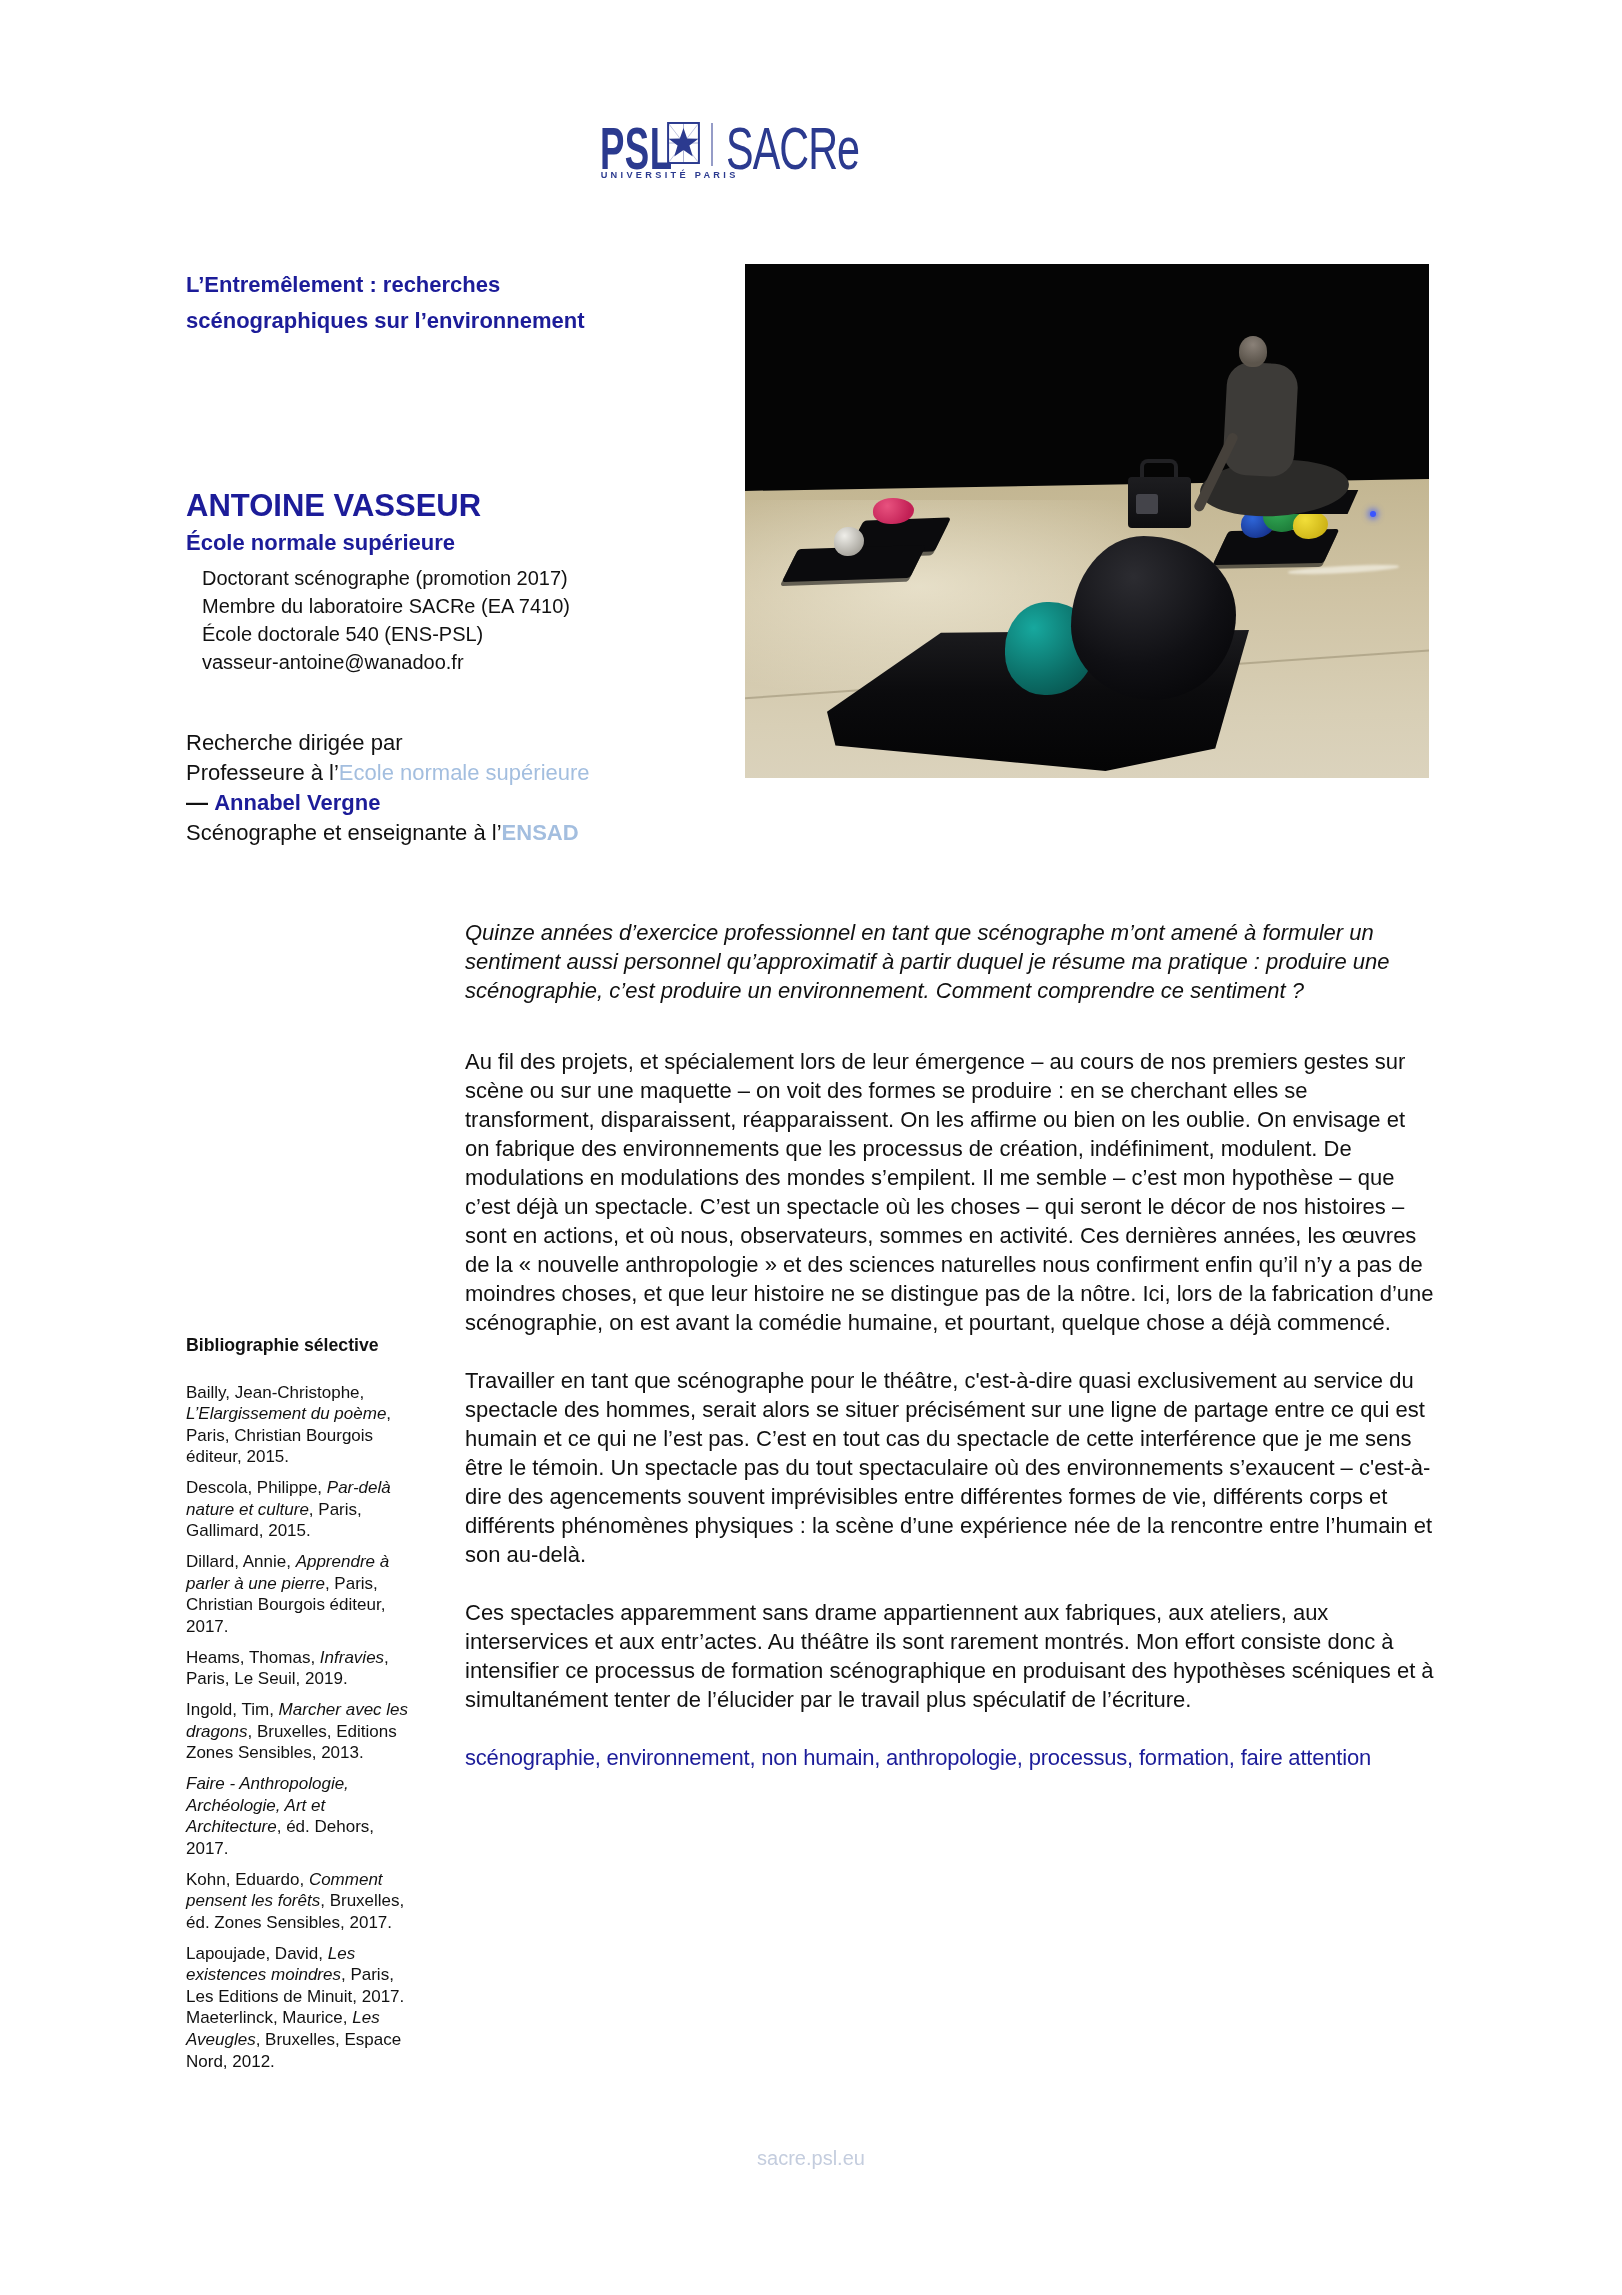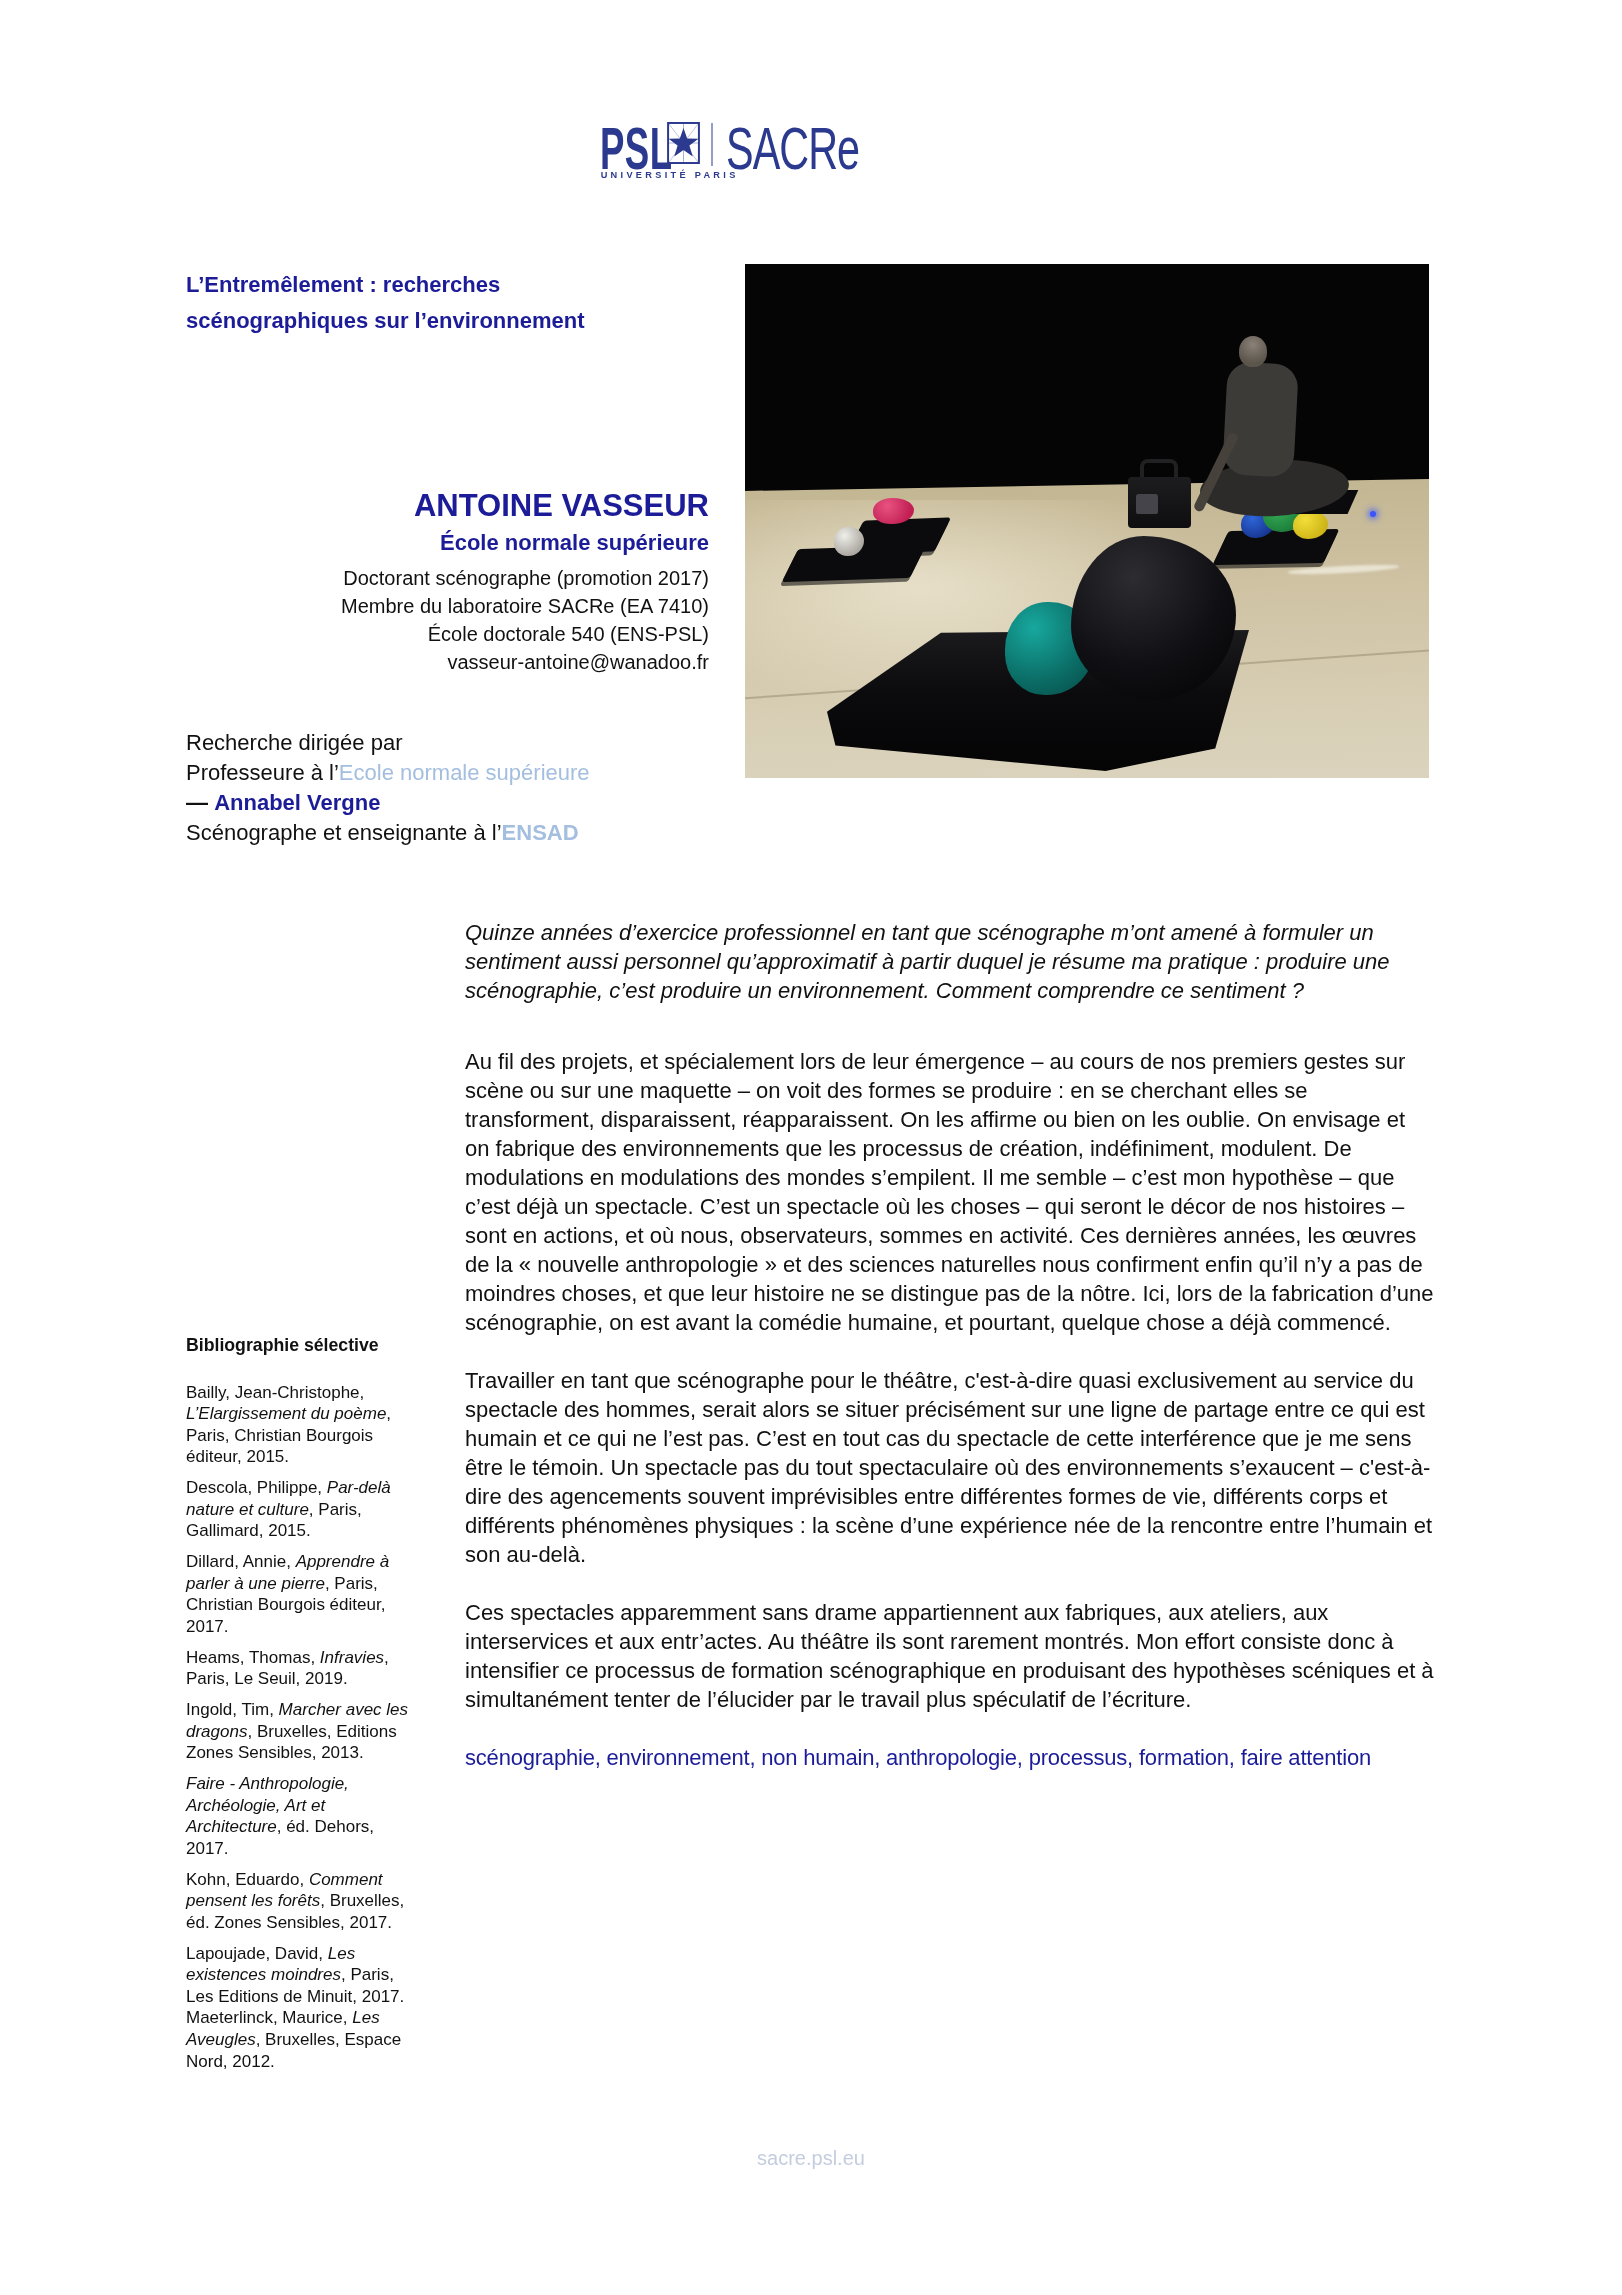--- a/index.html
+++ b/index.html
@@ -18,21 +18,21 @@
   .logo-divider { position:absolute; left:111px; top:2.6px; width:2px; height:43px; background:rgba(43,58,143,.5); }
   .sacre-text { position:absolute; left:126px; top:0; font-size:59px; line-height:59px; font-weight:500;
     color:var(--logo-blue,#2b3a8f); transform:scaleX(.70); transform-origin:left top; letter-spacing:-1.3px; }
   .psl-sub { position:absolute; left:0.7px; top:50px; font-size:9.2px; font-weight:700; letter-spacing:3.3px;
     color:var(--logo-blue,#2b3a8f); white-space:nowrap; }
 
   
   .title-block { position:absolute; left:186px; top:267px; width:406px; }
   .title-block h1 { font-size:22px; line-height:36px; font-weight:700; color:var(--navy,#1c1c99); }
 
-  .author-block { position:absolute; left:186px; top:489px; width:523px;text-align:right; }
+  .author-block { position:absolute; left:186px; top:489px; width:523px; }
   .author-name { font-size:31px; line-height:34px; font-weight:700; color:var(--navy,#1c1c99); margin-bottom:6.5px; }
   .affiliation { font-size:22px; line-height:25px; font-weight:700; color:var(--navy,#1c1c99); margin-bottom:9.2px; }
   .author-block p.detail { font-size:20px; line-height:28px;margin-left:16px; }
 
   .supervision { position:absolute; left:186px; top:728px; width:589px; font-size:22px; line-height:30px; }
   .sup-name .name { font-weight:700; color:var(--navy,#1c1c99); }
   .sup-name .dash { color:#111; font-weight:700; }
   .org { color:var(--light-blue,#a3bedf); }
   .org-bold { font-weight:700; }
 

